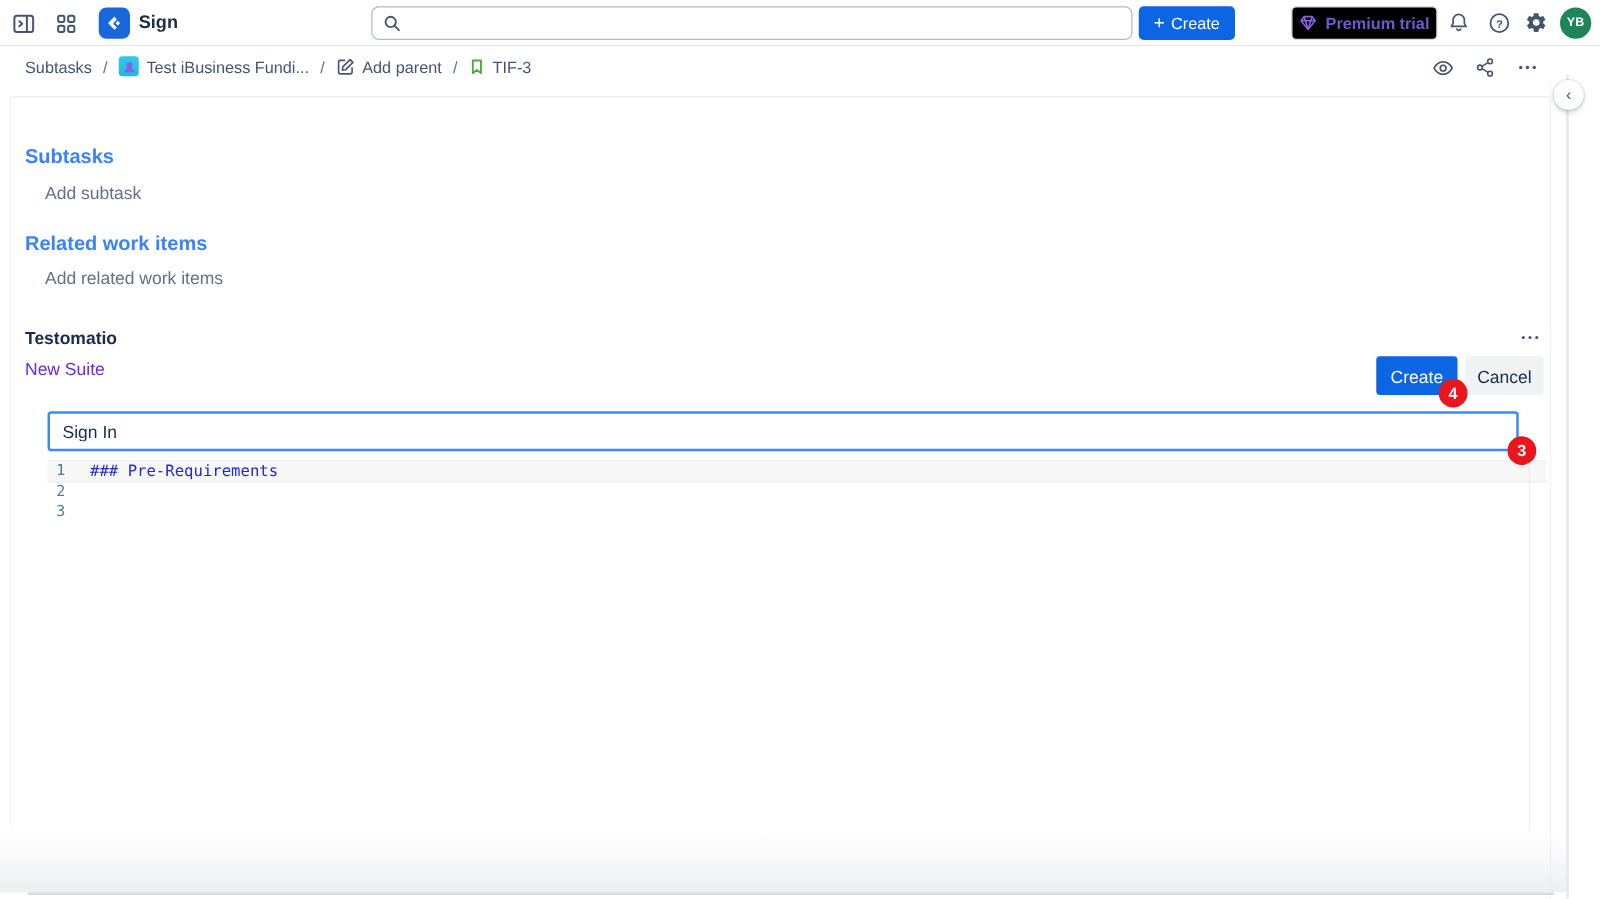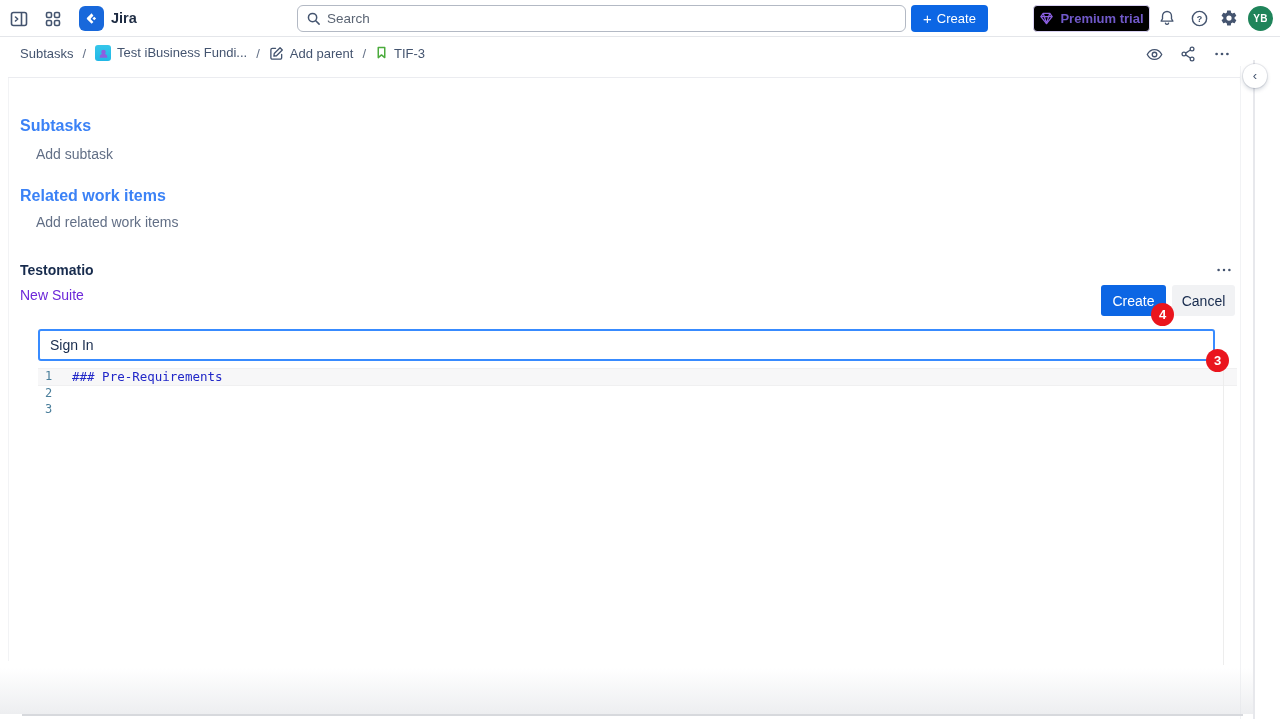--- a/index.html
+++ b/index.html
@@ -33,21 +33,21 @@
     justify-content:center; gap:6px; font-family:"Liberation Sans", sans-serif; }
   .avatar { position:absolute; left:1248px; top:6px; width:25px; height:25px; border-radius:50%;
     background:#1f845a; color:#fff; font-size:10px; font-weight:700;
     display:flex; align-items:center; justify-content:center; cursor:pointer; letter-spacing:.2px; }
 
   
   .crumbrow { position:absolute; left:20px; top:40px; height:26px;
     display:flex; align-items:center; gap:9px; font-size:13px; color:#44546f; }
   .crumb { color:#44546f; text-decoration:none; cursor:pointer; white-space:nowrap; }
   .crumb-sep { color:#626f86; }
-  .crumb-item { display:flex; align-items:flex-start; gap:6px; cursor:pointer; }
+  .crumb-item { display:flex; align-items:center; gap:6px; cursor:pointer; }
   .proj-ico { width:16px; height:16px; border-radius:3px;
     background:linear-gradient(180deg,#35c6ea 0%,#21b7e6 100%);
     display:flex; align-items:center; justify-content:center; }
   .hdr-actions { position:absolute; top:41px; display:flex; gap:8px; left:1141px; }
   .hdr-actions .iconbtn { position:static; width:26px; height:26px; border-radius:4px; }
 
   
   .hdr-divider { position:absolute; left:8px; top:77px; width:1232px; height:1px; background:#ebecf0; }
   .panel-left-border { position:absolute; left:8px; top:78px; width:1px; height:583px; background:#f2f3f5; }
   .panel-right-border { position:absolute; left:1240px; top:66px; width:1px; height:653px; background:#f2f3f5; }
@@ -119,30 +119,29 @@
         <rect x="2.5" y="10.5" width="5" height="5" rx="1.4"></rect>
         <rect x="10.5" y="10.5" width="5" height="5" rx="1.4"></rect>
       </svg>
     </button>
     <div class="logo-tile">
       <svg width="15" height="15" viewBox="0 0 24 24">
         <path fill="#fff" d="M12.2 3.6L4.9 10.9a1.6 1.6 0 000 2.2l7.3 7.3 2.9-2.9-3.9-3.9a1.6 1.6 0 010-2.2l3.9-3.9z"></path>
         <path fill="#fff" d="M16.4 9.1l2.9 2.9-2.9 2.9-2.9-2.9z"></path>
       </svg>
     </div>
-    <div class="logo-text">Jira</div>
+    <div class="logo-text">Sign</div>
 
     <div class="searchbox">
       <span>
         <svg width="15" height="15" viewBox="0 0 16 16" fill="none" stroke="#44546f" stroke-width="1.6">
           <circle cx="7" cy="7" r="4.4"></circle>
             <line x1="10.4" y1="10.4" x2="14" y2="14" stroke-linecap="round"></line>
         </svg>
       </span>
-      <input type="text" placeholder="Search" style="">
     </div>
 
     <button class="create-btn">
       <span class="plus">+</span>
       <span>Create</span>
     </button>
 
     <button class="premium-btn">
       <span>
         <svg width="15" height="15" viewBox="0 0 16 16" fill="none" stroke="#8b5fe0" stroke-width="1.4" stroke-linejoin="round">

